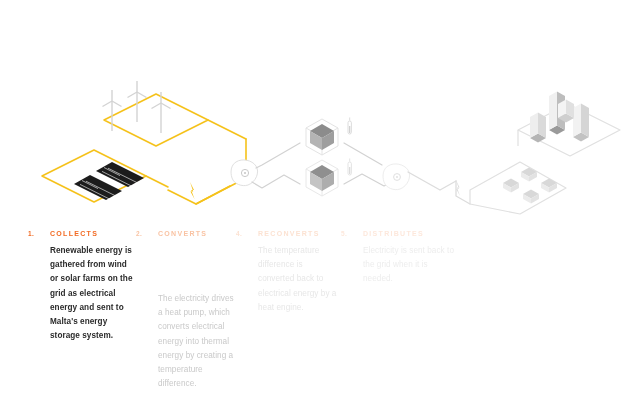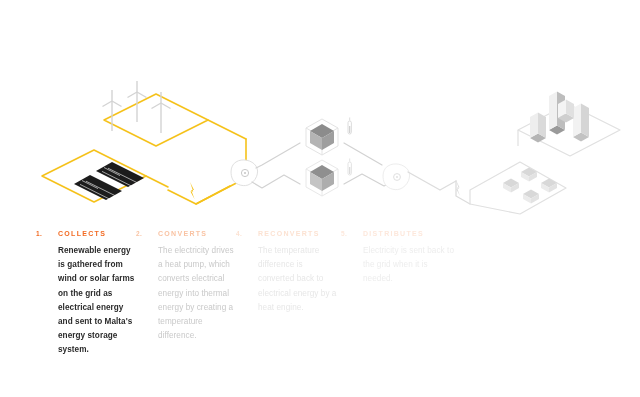--- a/index.html
+++ b/index.html
@@ -73,21 +73,21 @@
     font-size: 8.2px;
     line-height: 14.2px;
     letter-spacing: 0.05px;
     max-width: 104px;
   }
   
   .step-1 .step-num, .step-1 .step-title { color: #f26a22; }
   .step-1 .step-body { color: #2b2b2b; font-weight: bold; }
   
   .step-2 .step-num, .step-2 .step-title { color: #f9c3a3; }
-  .step-2 .step-body { color: #c9c9c9; }
+  .step-2 .step-body { color: #c9c9c9; margin-top: 48px; }
   .step-3 .step-num, .step-3 .step-title { color: #fbd6c0; }
   .step-3 .step-body { color: #dedede; }
   .step-4 .step-num, .step-4 .step-title { color: #fce2d2; }
   .step-4 .step-body { color: #e7e7e7; }
   .step-5 .step-num, .step-5 .step-title { color: #fde8dc; }
   .step-5 .step-body { color: #ededed; }
 </style>
 </head>
 <body>
 
@@ -260,21 +260,21 @@
         <path d="M558 118 L566 113.5 L574 118 L566 122.5 Z" fill="#cfcfcf"></path>
         <path d="M558 118 L558 104 L566 99.5 L566 113.5 Z" fill="#f4f4f4"></path>
         <path d="M574 118 L574 104 L566 99.5 L566 113.5 Z" fill="#e0e0e0"></path>
       </g>
 
     </svg>
   </div>
 
   <div class="steps-row">
 
-    <div class="step step-1" style="width:136px; padding-left:36px;">
+    <div class="step step-1" style="width:136px; padding-left:28px;">
       <div class="step-head">
         <span class="step-num">1.</span>
         <span class="step-title">COLLECTS</span>
       </div>
       <div class="step-body">Renewable energy is gathered from wind or solar farms on the grid as electrical energy and sent to Malta's energy storage system.</div>
     </div>
 
     <div class="step step-2" style="width:100px;">
       <div class="step-head">
         <span class="step-num">2.</span>

